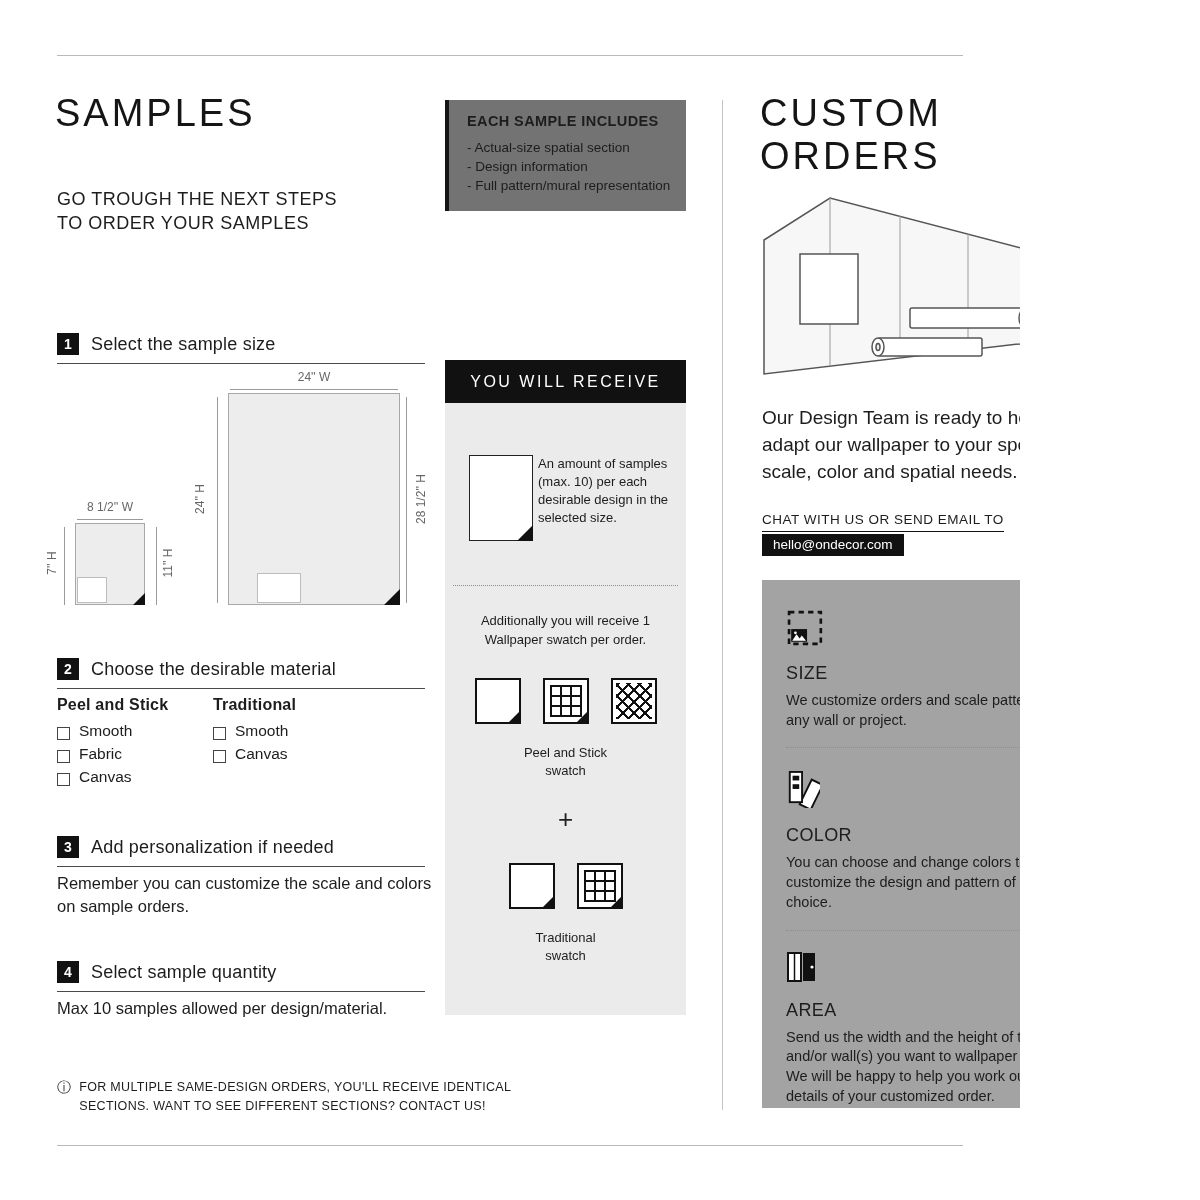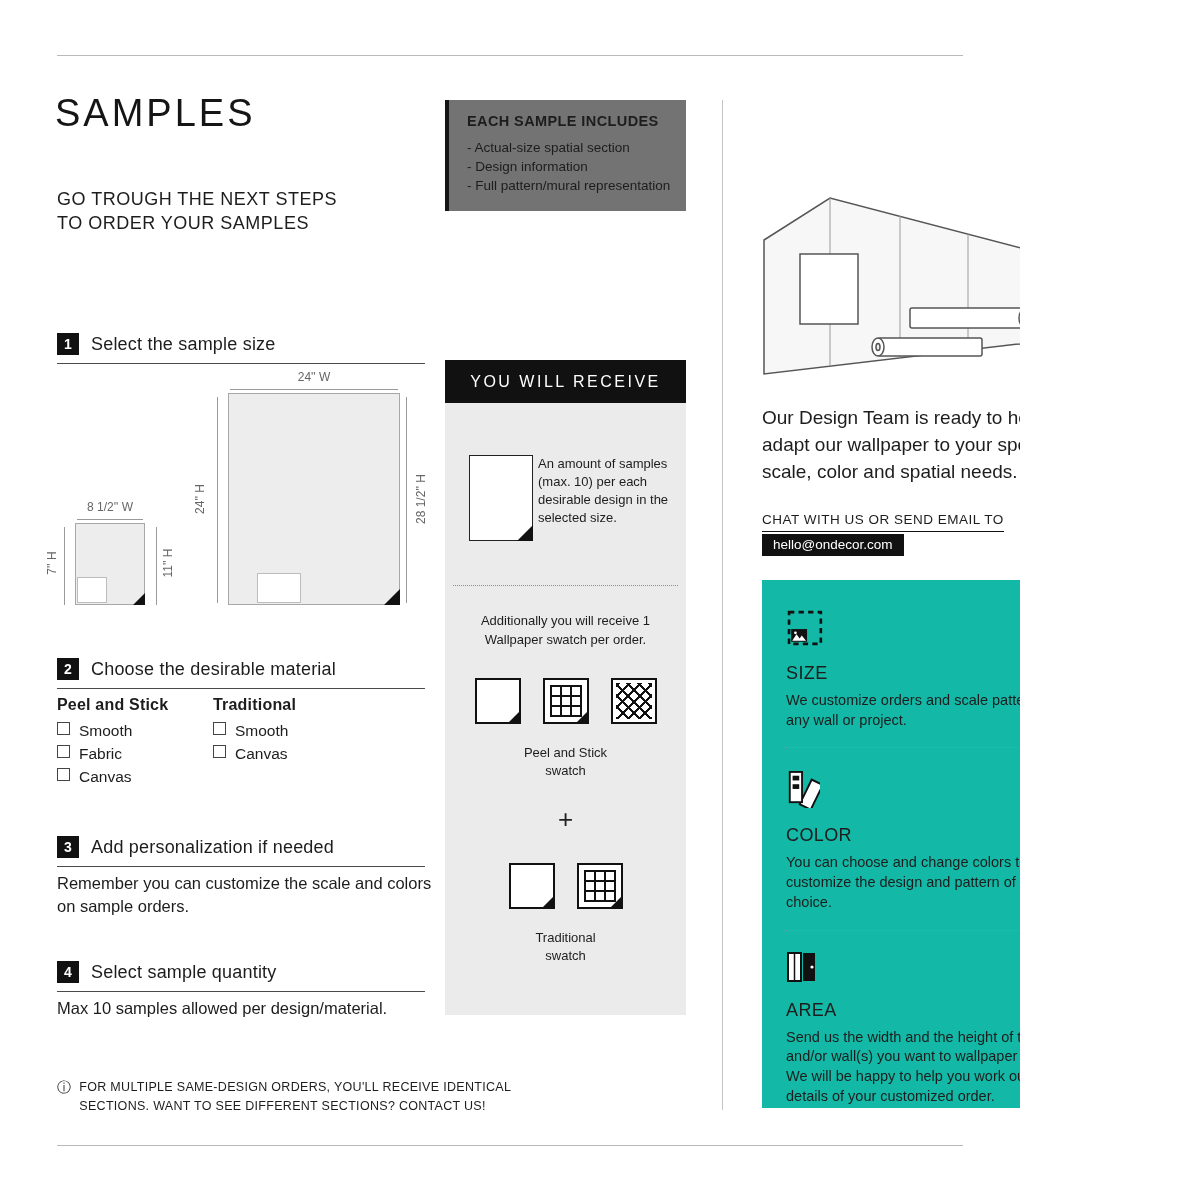--- a/index.html
+++ b/index.html
@@ -27,21 +27,21 @@
   .samp-sub { position:absolute; background:#fff; border:1px solid #bdbdbd; }
   .fold { position:absolute; right:-1px; bottom:-1px; width:0; height:0;
           border-left:16px solid transparent; border-bottom:16px solid #111; }
   .fold-s { border-left-width:12px; border-bottom-width:12px; }
   .dim-label { position:absolute; font-size:12px; color:#666; text-align:center; }
   .dim-rot { transform:rotate(-90deg); }
   .dim-line-h { position:absolute; border-top:1px solid #9a9a9a; }
   .dim-line-v { position:absolute; border-left:1px solid #9a9a9a; }
 
   .mat-title { position:absolute; font-size:16px; font-weight:bold; letter-spacing:.2px; }
-  .opt-row { position:absolute; display:flex; align-items:flex-start; gap:9px; }
+  .opt-row { position:absolute; display:flex; align-items:flex-end; gap:9px; }
   .checkbox { width:13px; height:13px; border:1.5px solid #444; background:#fff; flex:0 0 auto; }
   .opt-label { font-size:15.5px; }
 
   .step-text { position:absolute; left:57px; width:378px; font-size:16.5px; line-height:1.4; }
 
   .footnote { position:absolute; left:57px; top:1078px; width:540px; display:flex; gap:8px;
               font-size:12.5px; letter-spacing:.3px; line-height:1.5; }
   .footnote-icon { font-size:14px; line-height:1.3; }
 
   
@@ -75,21 +75,21 @@
   .plus-sign { margin-top:24px; text-align:center; font-size:26px; color:#222; }
 
   
   .right-intro { position:absolute; left:762px; top:405px; width:370px; font-size:19px; line-height:1.42; }
   .chat-label { position:absolute; left:762px; top:512px; font-size:13.5px; letter-spacing:.5px;
                 border-bottom:1.5px solid #111; padding-bottom:4px; }
   .email-badge { position:absolute; left:762px; top:534px; background:#111; color:#fff;
                  font-size:13.5px; padding:3px 11px 4px; }
 
   .custom-panel { position:absolute; left:762px; top:580px; width:358px; height:528px;
-                  background:#14b8a6; padding:30px 24px 20px; }
+                  background:#a3a3a3; padding:30px 24px 20px; }
   .feature-heading { margin-top:13px; font-size:18px; letter-spacing:.4px; }
   .feature-text { margin-top:7px; font-size:14.5px; line-height:1.36; }
   .feat-sep { margin:17px 0 20px; }
 
   .house-svg { position:absolute; left:760px; top:192px; }
 </style>
 </head>
 <body>
 
 <div class="page">
@@ -219,20 +219,21 @@
       </div>
       <div class="swatch">
         <div class="swatch-grid-inner"></div>
         <div class="fold fold-s"></div>
       </div>
     </div>
     <div class="swatch-label pre">Traditional
 swatch</div>
   </div>
 
+  <h1 class="big-title" style="left:760px; top:92px;">CUSTOM ORDERS</h1>
 
   <svg class="house-svg" width="280" height="205" viewBox="0 0 280 205">
     <polygon points="4,182 4,48 70,6 276,60 276,150" fill="#f7f7f7" stroke="#555" stroke-width="1.5"></polygon>
     <line x1="70" y1="6" x2="70" y2="174" stroke="#9a9a9a" stroke-width="1"></line>
     <line x1="140" y1="24" x2="140" y2="166" stroke="#9a9a9a" stroke-width="1"></line>
     <line x1="208" y1="42" x2="208" y2="158" stroke="#9a9a9a" stroke-width="1"></line>
     <rect x="40" y="62" width="58" height="70" fill="#ffffff" stroke="#555" stroke-width="1.5"></rect>
     <g stroke="#555" stroke-width="1.5" fill="#ffffff">
       <rect x="150" y="116" width="116" height="20" rx="2"></rect>
       <ellipse cx="266" cy="126" rx="7" ry="10"></ellipse>

